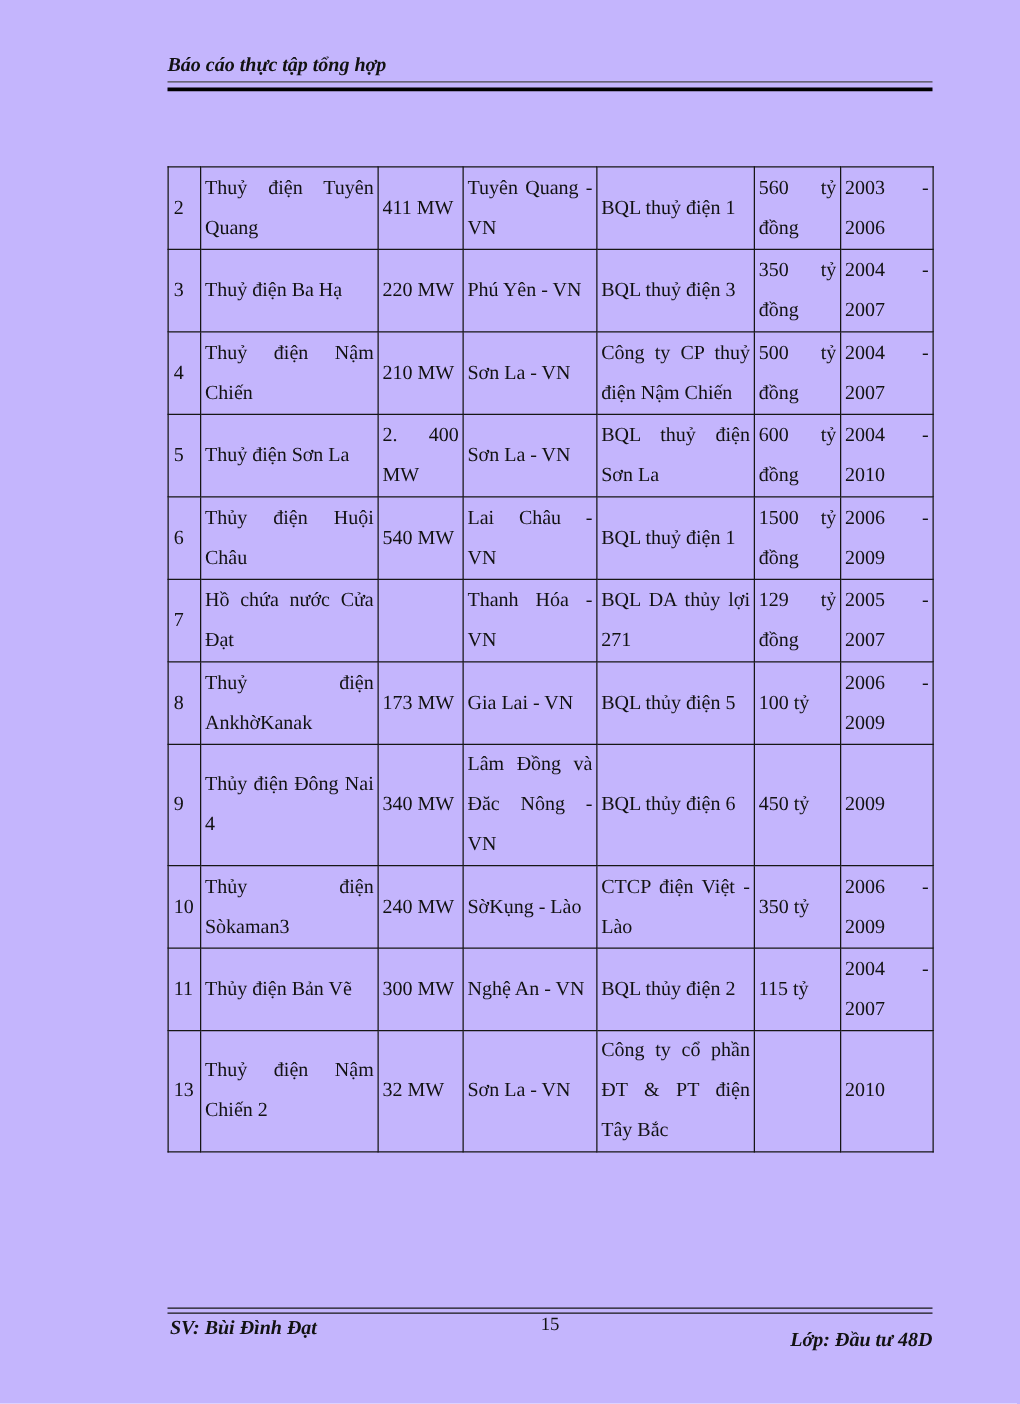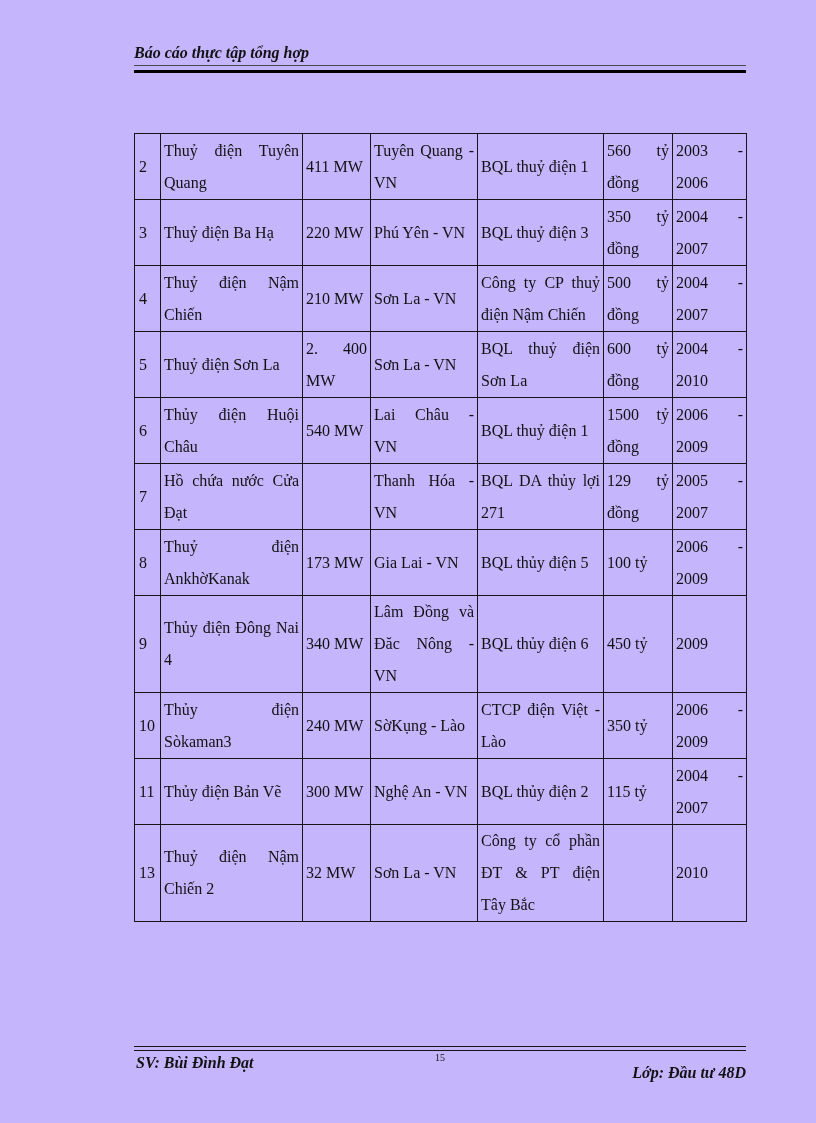--- a/index.html
+++ b/index.html
@@ -66,21 +66,21 @@
     position: absolute;
     top: 1052px; left: 134px; width: 612px; height: 24px;
     font-size: 16px;
   }
   .footer .side { font-weight: bold; font-style: italic; white-space: nowrap; }
   .footer-left  { position: absolute; left: 2px;  top: 2px; }
   .footer-right { position: absolute; right: 0px; top: 12px; }
   .footer-page  {
     position: absolute; left: 50%; top: 0px;
     transform: translateX(-50%);
-    font-size: 10px; font-style: normal; font-weight: normal;
+    font-size: 15px; font-style: normal; font-weight: normal;
   }
 </style>
 </head>
 <body>
 
 <div class="sheet">
 
   <div class="header">
     <span>Báo cáo thực tập tổng hợp</span>
   </div>

